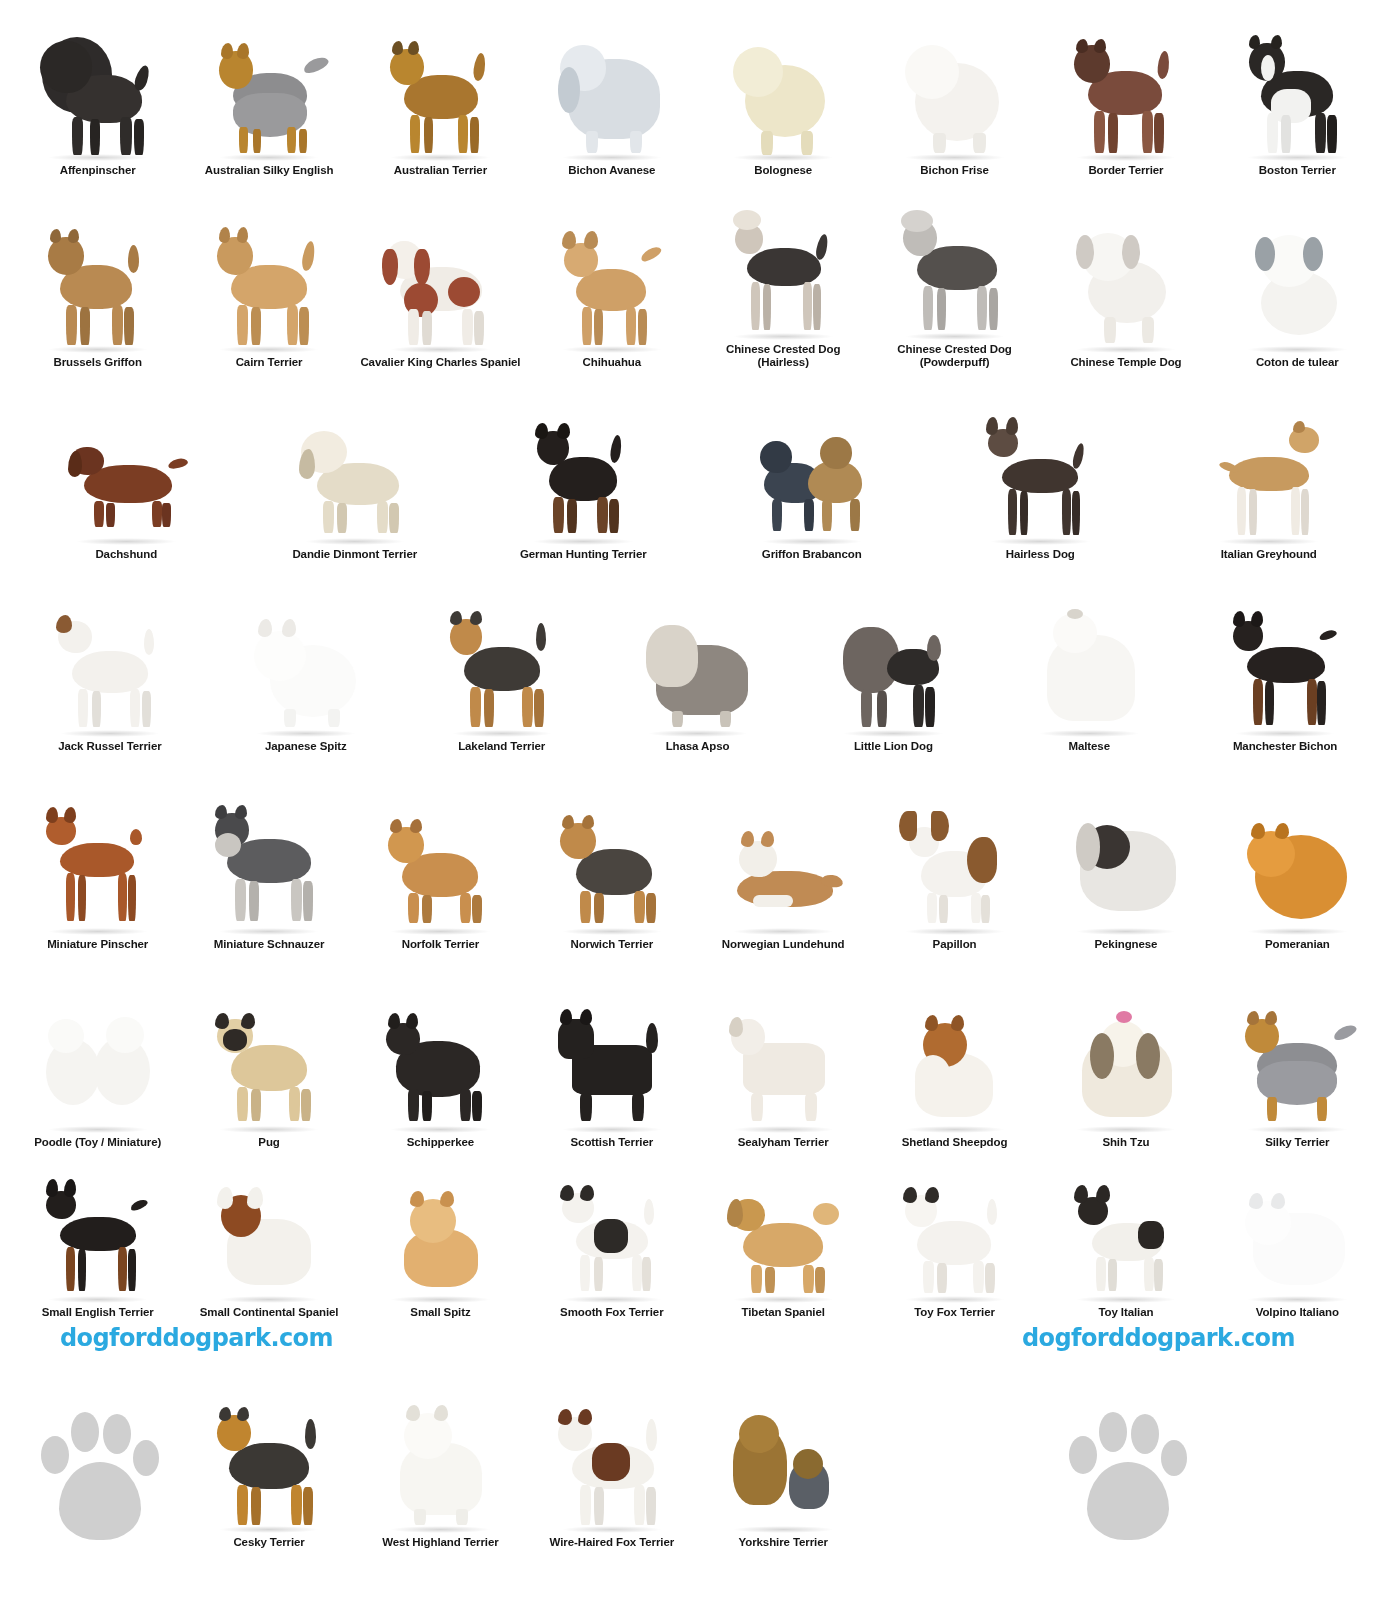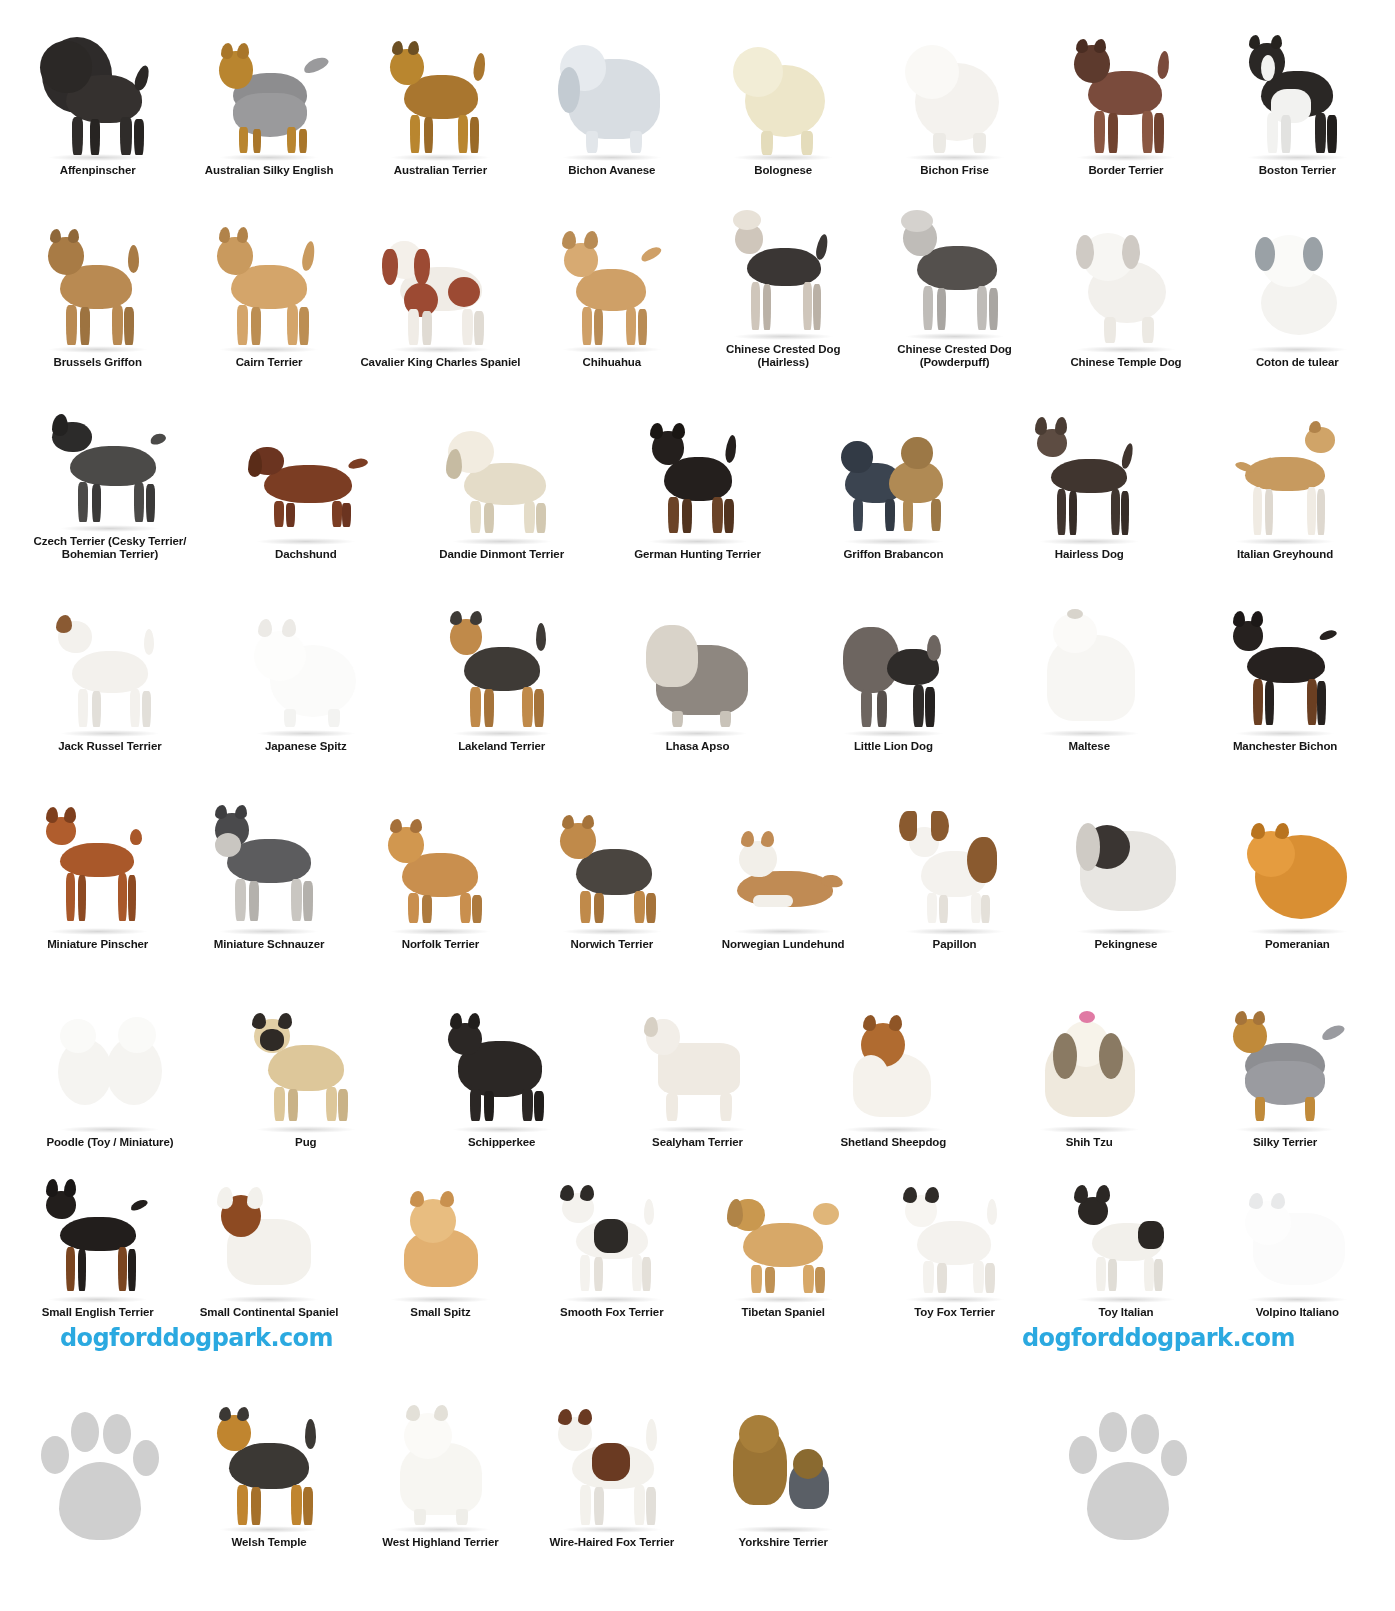--- a/index.html
+++ b/index.html
@@ -392,36 +392,20 @@
         </div>
       </div>
       <div class="caption">Coton de tulear</div>
     </div>
   </div>
 
   <div class="row" style="height:192px;">
     <div class="cell">
       <div class="thumb" style="height:138px;">
         <div class="dog" style="height:130px;">
-          <div class="body" style="left:26px;top:46px;width:86px;height:40px;background:#4b4a48;"></div>
-          <div class="head" style="left:8px;top:22px;width:40px;height:30px;background:#2c2b2a;"></div>
-          <div class="ear" style="left:8px;top:14px;width:16px;height:22px;background:#232221;"></div>
-          <div class="leg" style="left:34px;top:82px;width:10px;height:40px;background:#4b4a48;"></div>
-          <div class="leg" style="left:48px;top:84px;width:9px;height:38px;background:#3a3938;"></div>
-          <div class="leg" style="left:90px;top:82px;width:10px;height:40px;background:#4b4a48;"></div>
-          <div class="leg" style="left:102px;top:84px;width:9px;height:38px;background:#3a3938;"></div>
-          <div class="tail" style="left:106px;top:34px;width:16px;height:10px;background:#4b4a48;transform:rotate(-20deg);"></div>
-          <div class="shadow"></div>
-        </div>
-      </div>
-      <div class="caption">Czech Terrier (Cesky Terrier/ Bohemian Terrier)</div>
-    </div>
-    <div class="cell">
-      <div class="thumb" style="height:138px;">
-        <div class="dog" style="height:130px;">
           <div class="body" style="left:24px;top:52px;width:88px;height:38px;background:#7b3d23;"></div>
           <div class="head" style="left:10px;top:34px;width:34px;height:28px;background:#6b3420;"></div>
           <div class="ear" style="left:8px;top:38px;width:14px;height:26px;background:#5a2c18;"></div>
           <div class="leg" style="left:34px;top:88px;width:10px;height:26px;background:#7b3d23;"></div>
           <div class="leg" style="left:46px;top:90px;width:9px;height:24px;background:#6b3420;"></div>
           <div class="leg" style="left:92px;top:88px;width:10px;height:26px;background:#7b3d23;"></div>
           <div class="leg" style="left:102px;top:90px;width:9px;height:24px;background:#6b3420;"></div>
           <div class="tail" style="left:108px;top:46px;width:20px;height:9px;background:#7b3d23;transform:rotate(-14deg);"></div>
           <div class="shadow"></div>
         </div>
@@ -781,20 +765,35 @@
           <div class="leg" style="left:86px;top:92px;width:11px;height:32px;background:#2b2725;"></div>
           <div class="leg" style="left:98px;top:94px;width:10px;height:30px;background:#211e1c;"></div>
           <div class="shadow"></div>
         </div>
       </div>
       <div class="caption">Schipperkee</div>
     </div>
     <div class="cell">
       <div class="thumb" style="height:142px;">
         <div class="dog" style="height:134px;">
+          <div class="body" style="left:26px;top:48px;width:80px;height:50px;background:#24211f;border-radius:20% 20% 18% 18%;"></div>
+          <div class="head" style="left:12px;top:22px;width:36px;height:40px;background:#24211f;border-radius:40% 40% 30% 30%;"></div>
+          <div class="ear" style="left:14px;top:12px;width:12px;height:16px;background:#1a1716;"></div>
+          <div class="ear" style="left:34px;top:12px;width:12px;height:16px;background:#1a1716;"></div>
+          <div class="tail" style="left:100px;top:26px;width:12px;height:30px;background:#24211f;"></div>
+          <div class="leg" style="left:34px;top:96px;width:12px;height:28px;background:#24211f;"></div>
+          <div class="leg" style="left:86px;top:96px;width:12px;height:28px;background:#24211f;"></div>
+          <div class="shadow"></div>
+        </div>
+      </div>
+      <div class="caption">Scottish Terrier</div>
+    </div>
+    <div class="cell">
+      <div class="thumb" style="height:142px;">
+        <div class="dog" style="height:134px;">
           <div class="body" style="left:26px;top:46px;width:82px;height:52px;background:#efeae2;border-radius:25%;"></div>
           <div class="head" style="left:14px;top:22px;width:34px;height:36px;background:#f2eee8;"></div>
           <div class="ear" style="left:12px;top:20px;width:14px;height:20px;background:#d7d0c4;"></div>
           <div class="leg" style="left:34px;top:96px;width:12px;height:28px;background:#efeae2;"></div>
           <div class="leg" style="left:88px;top:96px;width:12px;height:28px;background:#efeae2;"></div>
           <div class="shadow"></div>
         </div>
       </div>
       <div class="caption">Sealyham Terrier</div>
     </div>
@@ -991,21 +990,21 @@
           <div class="ear" style="left:16px;top:16px;width:12px;height:14px;background:#3b3834;"></div>
           <div class="ear" style="left:34px;top:16px;width:12px;height:14px;background:#3b3834;"></div>
           <div class="leg" style="left:34px;top:94px;width:11px;height:40px;background:#c0852f;"></div>
           <div class="leg" style="left:48px;top:96px;width:10px;height:38px;background:#a5702a;"></div>
           <div class="leg" style="left:88px;top:94px;width:11px;height:40px;background:#c0852f;"></div>
           <div class="leg" style="left:100px;top:96px;width:10px;height:38px;background:#a5702a;"></div>
           <div class="tail" style="left:102px;top:28px;width:11px;height:30px;background:#3b3834;"></div>
           <div class="shadow"></div>
         </div>
       </div>
-      <div class="caption">Welsh Temple</div>
+      <div class="caption">Cesky Terrier</div>
     </div>
 
     <div class="cell">
       <div class="thumb" style="height:148px;">
         <div class="dog" style="height:140px;">
           <div class="fluff" style="left:26px;top:52px;width:82px;height:72px;background:#f7f6f2;border-radius:42% 42% 34% 34%;"></div>
           <div class="fluff" style="left:30px;top:22px;width:48px;height:46px;background:#fbfaf7;"></div>
           <div class="ear" style="left:32px;top:14px;width:14px;height:16px;background:#e3e0d8;"></div>
           <div class="ear" style="left:60px;top:14px;width:14px;height:16px;background:#e3e0d8;"></div>
           <div class="leg" style="left:40px;top:118px;width:12px;height:16px;background:#efeee9;"></div>

